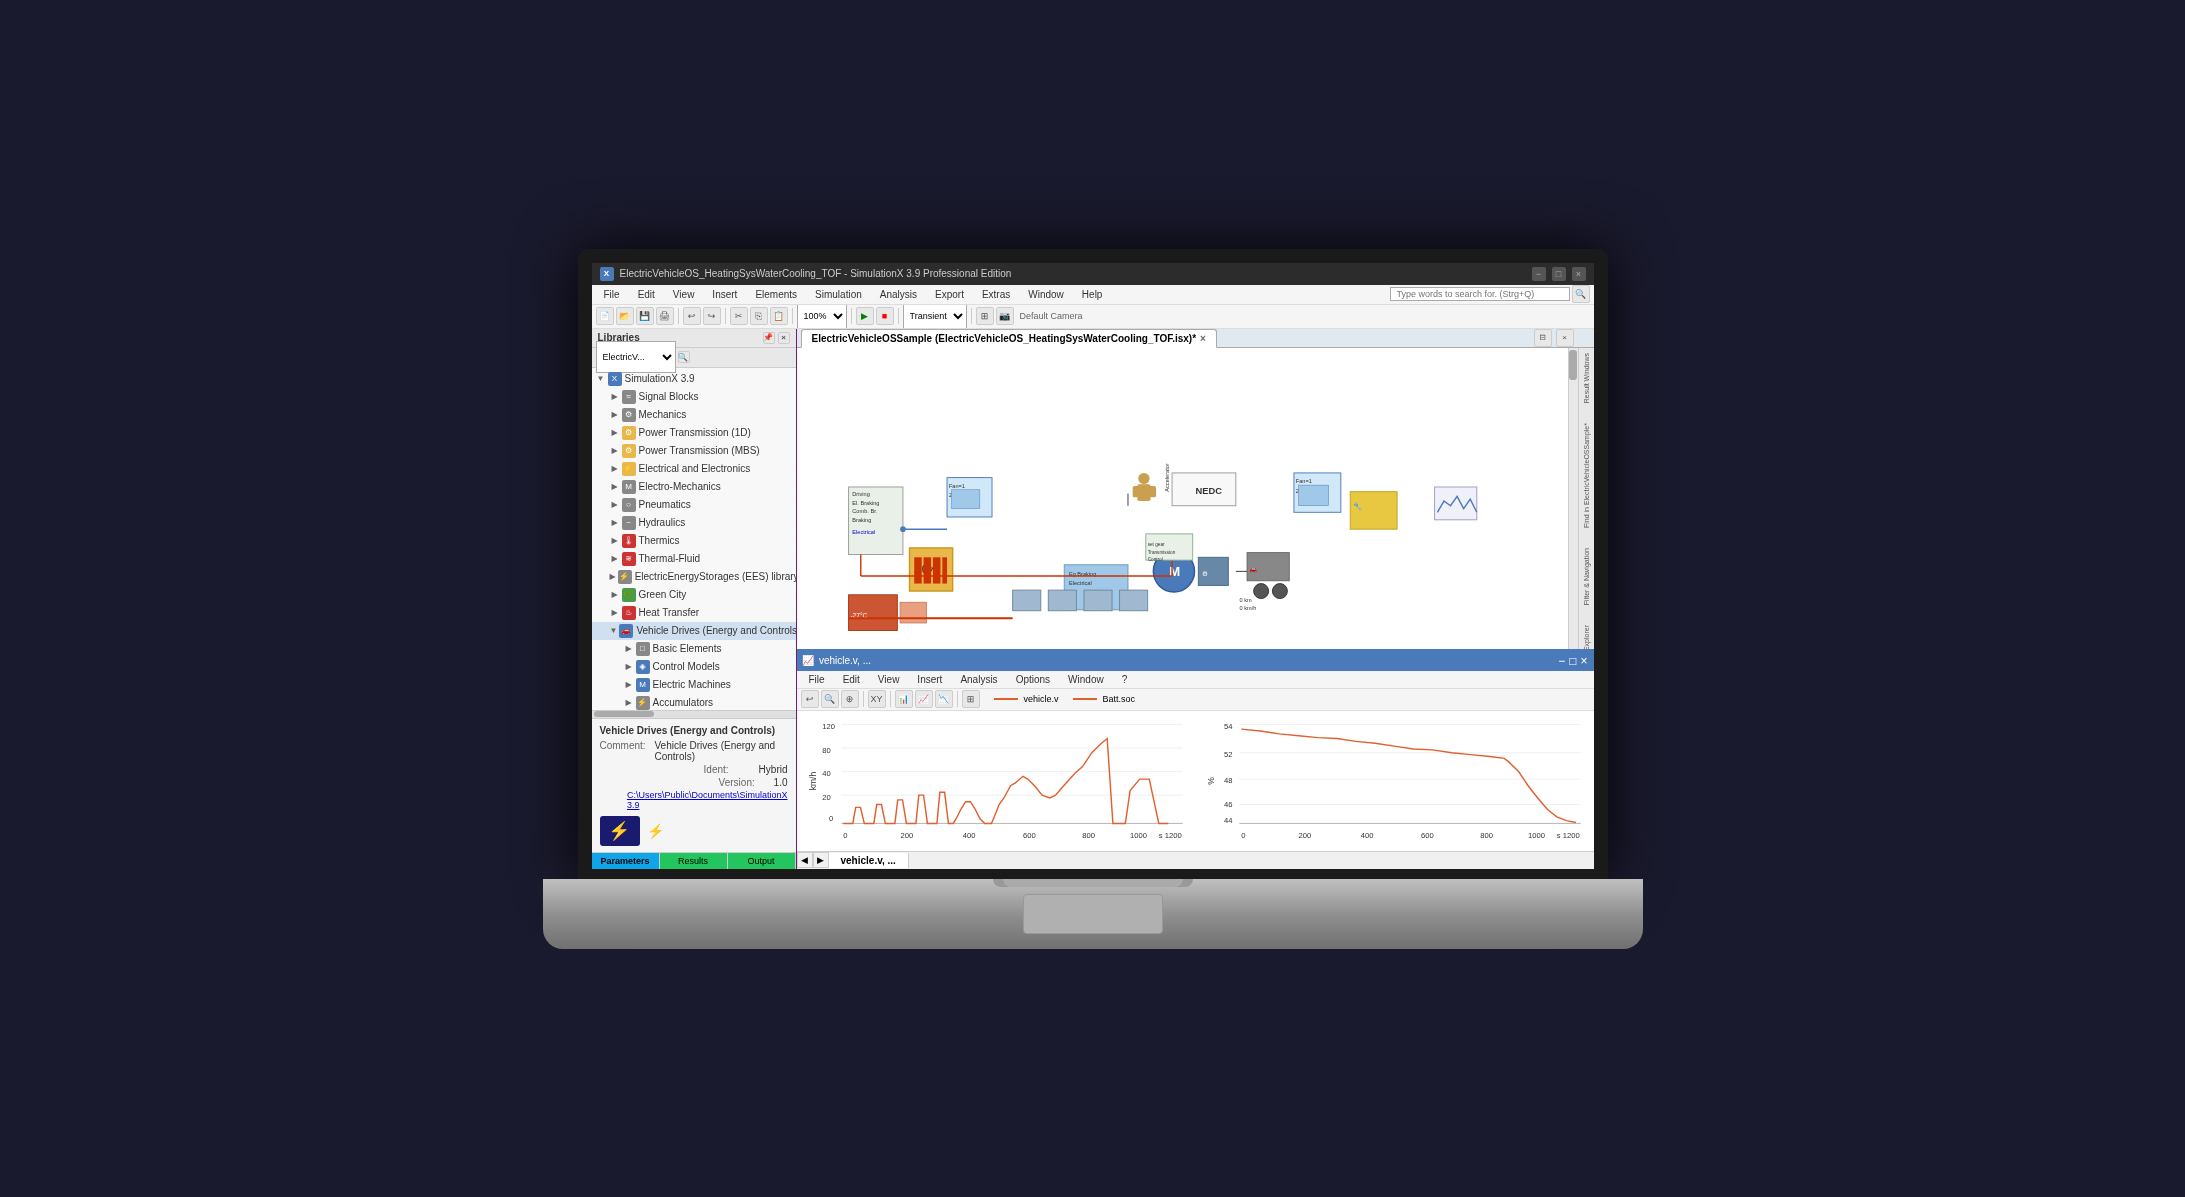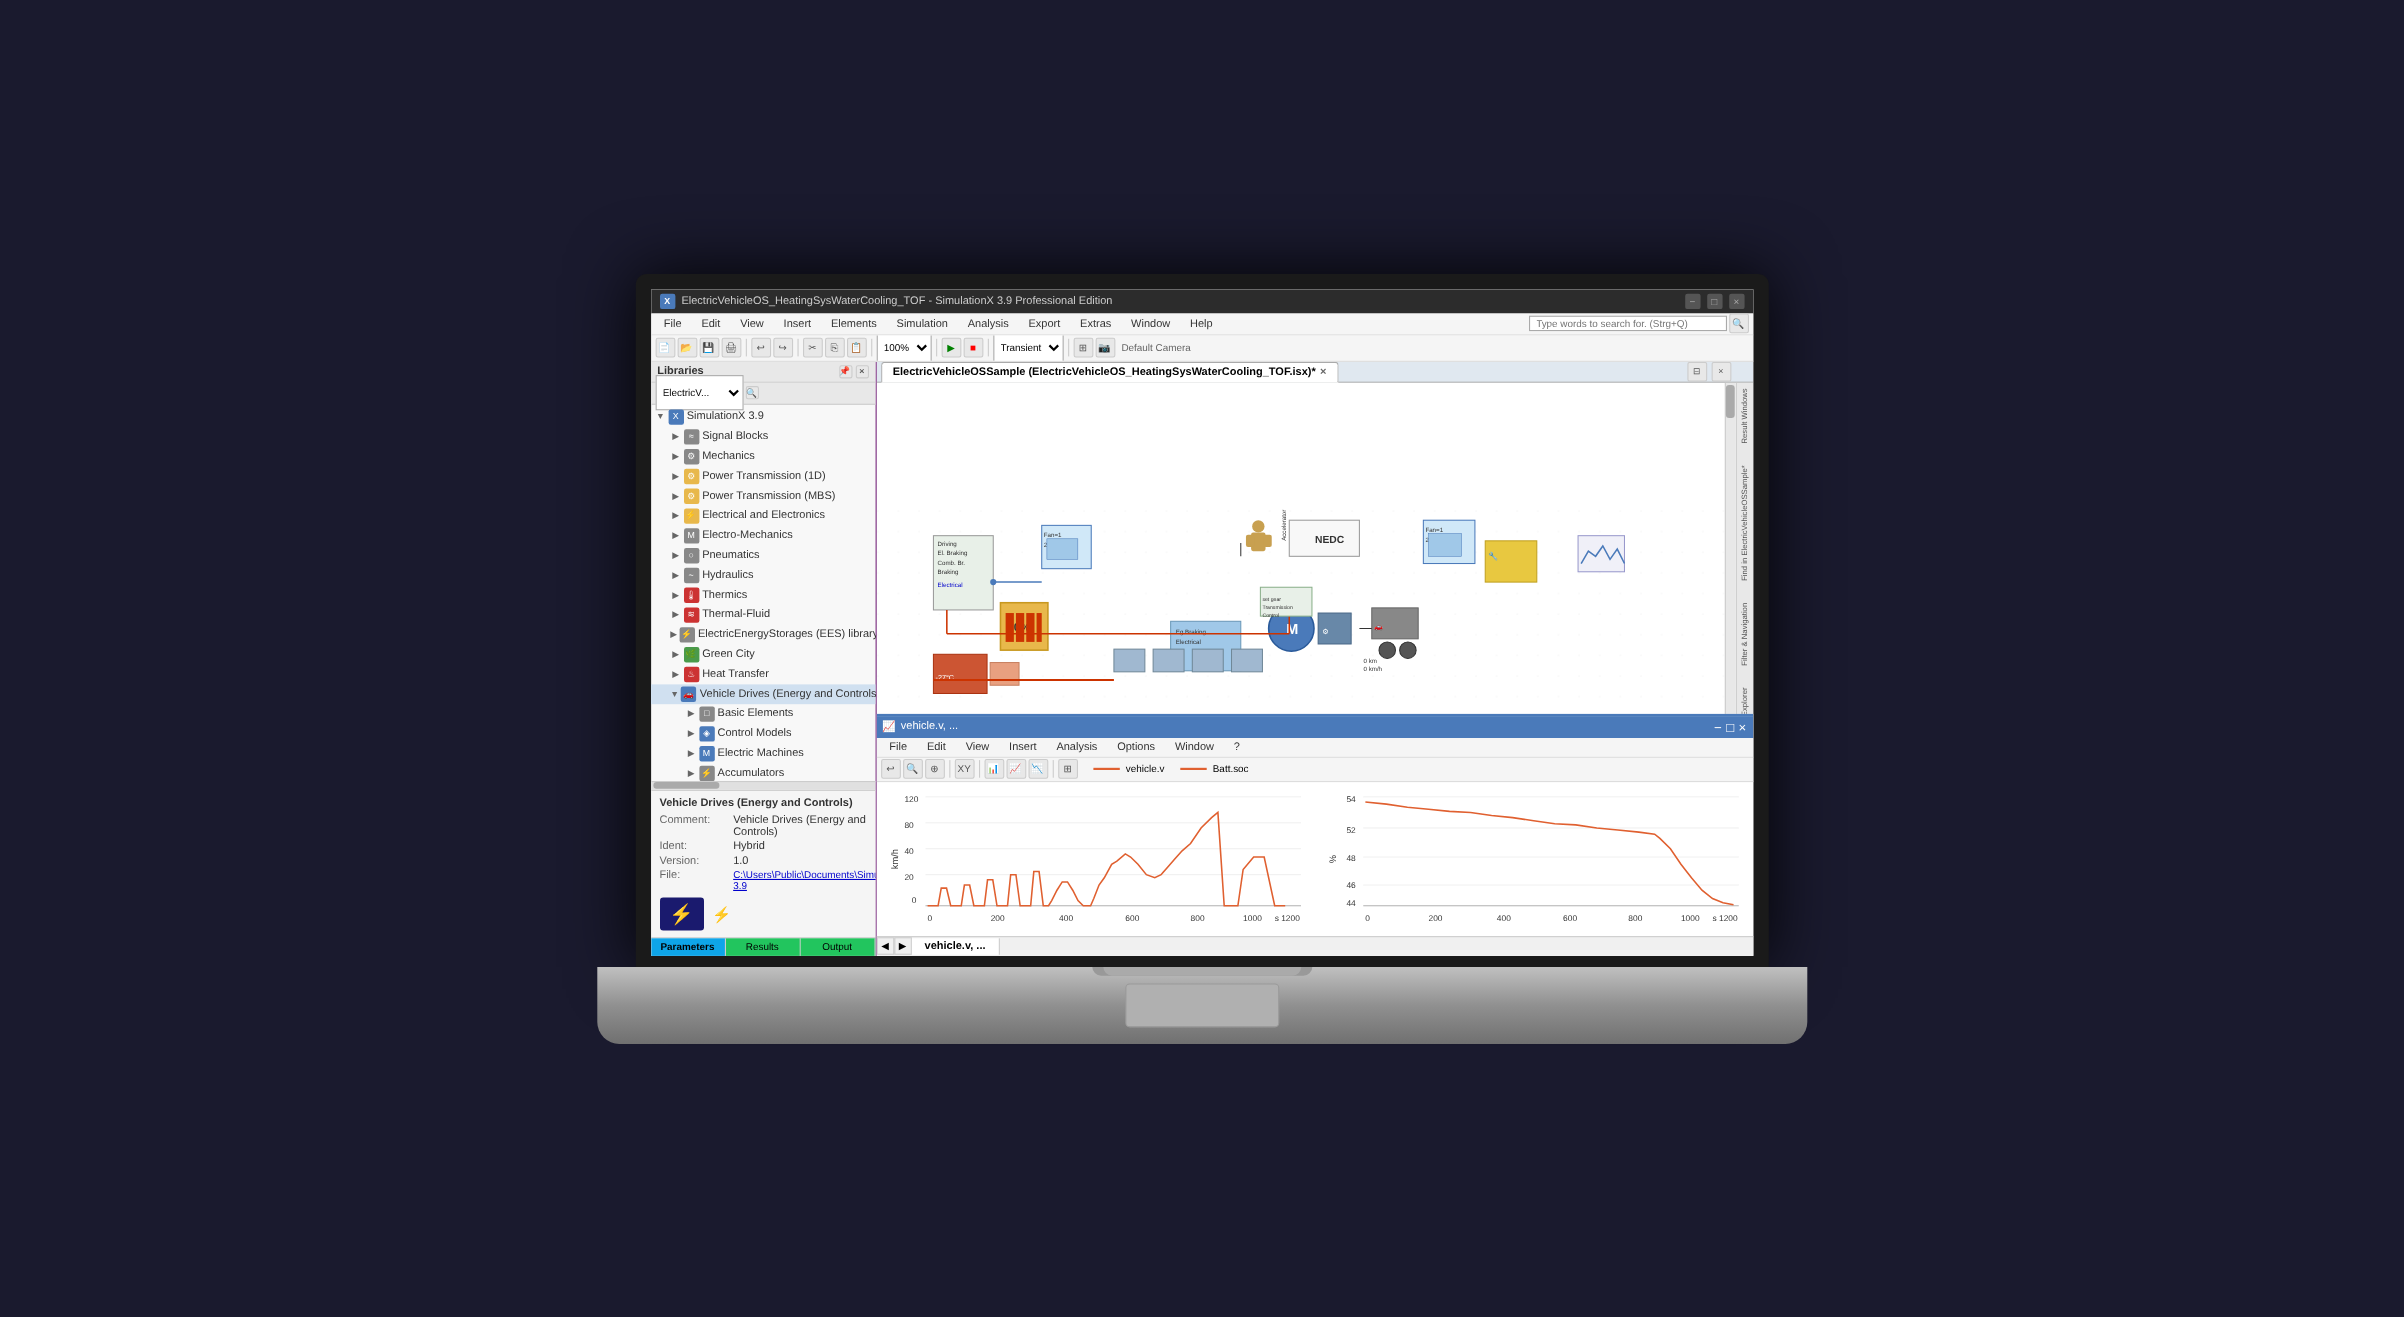--- a/index.html
+++ b/index.html
@@ -219,22 +219,23 @@
       background: #f5f5f5;
       flex-shrink: 0;
     }
     .info-panel-title {
       font-weight: bold;
       margin-bottom: 4px;
       font-size: 10px;
     }
     .info-row {
       display: flex;
-      gap: 12px;
+      gap: 0;
       margin-bottom: 2px;
+      justify-content: flex-end;
     }
     .info-label { color: #666; width: 55px; flex-shrink: 0; }
     .info-value { color: #0000cc; }
     .info-logo {
       display: flex;
       align-items: center;
       gap: 8px;
       margin-top: 6px;
     }
     .logo-box {

